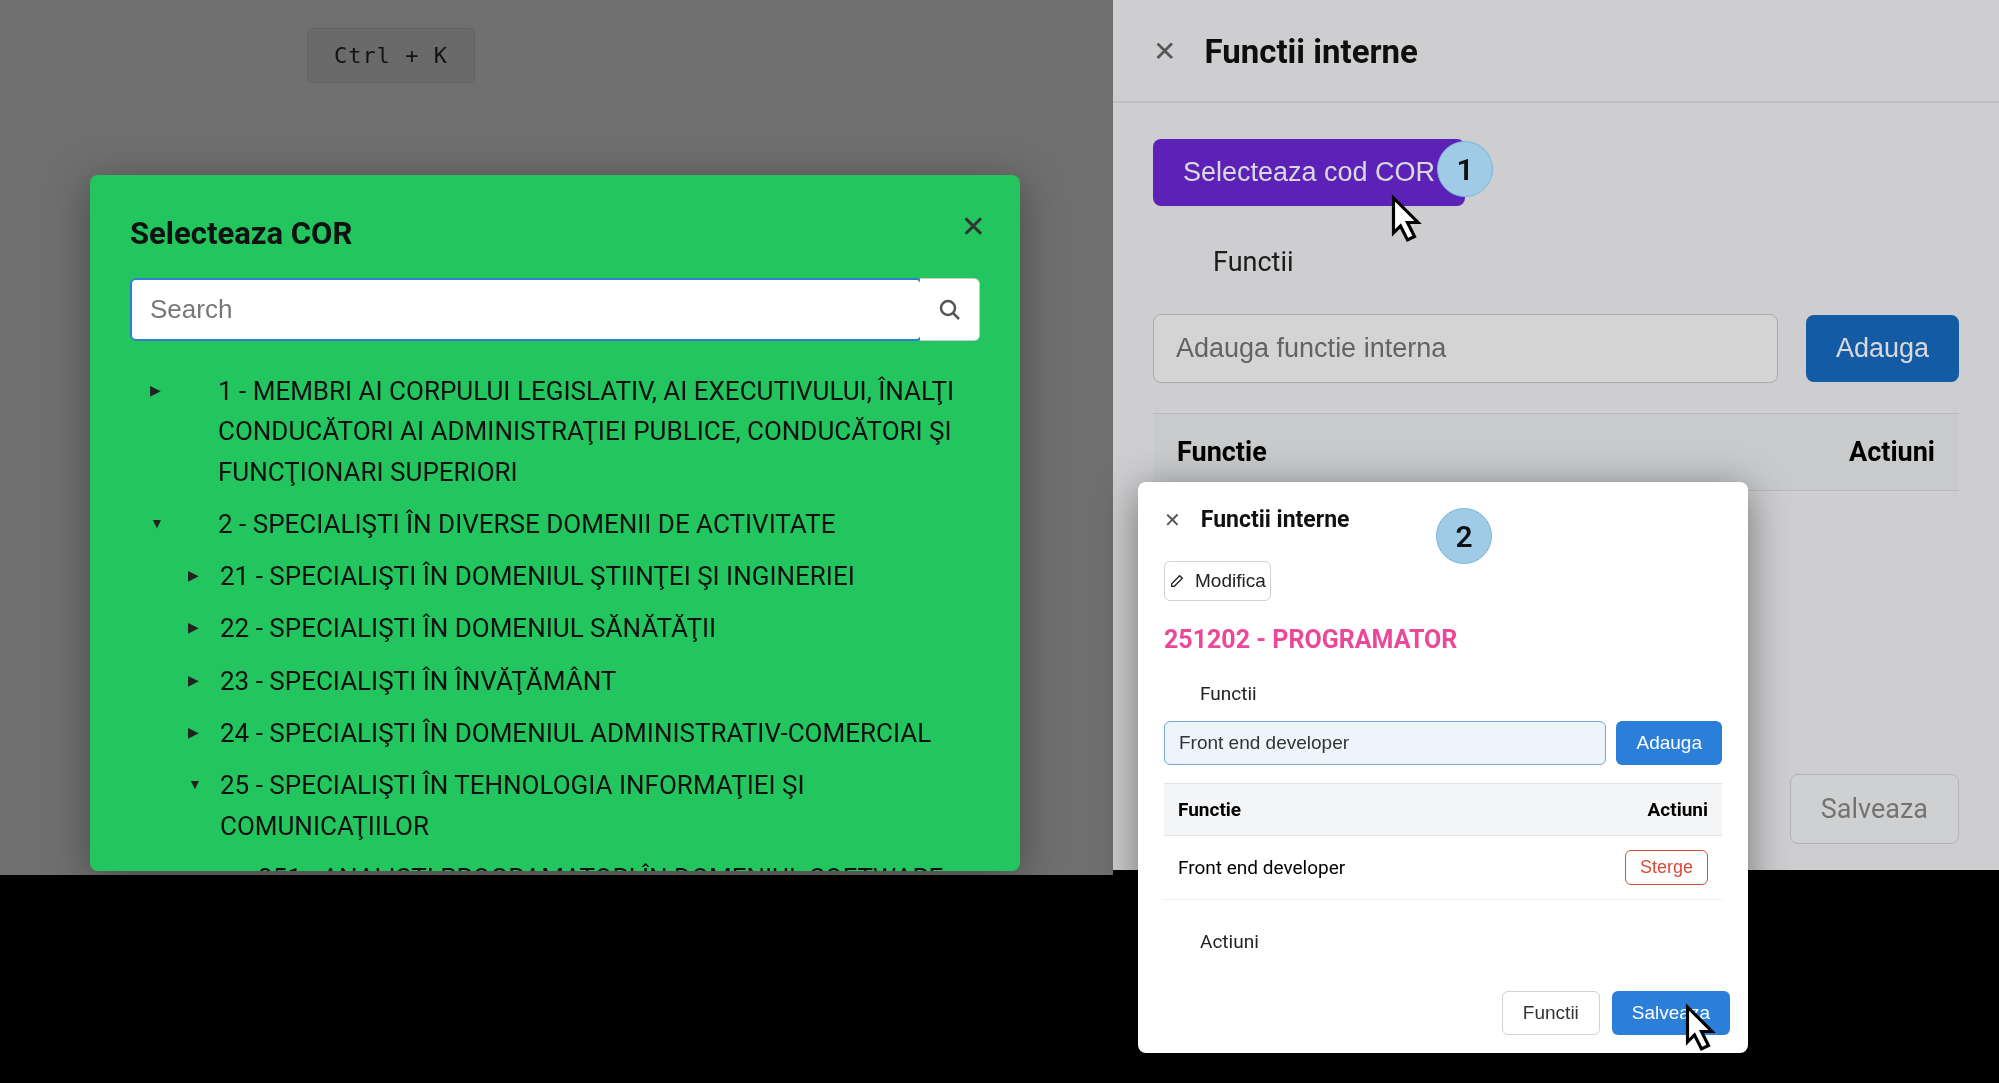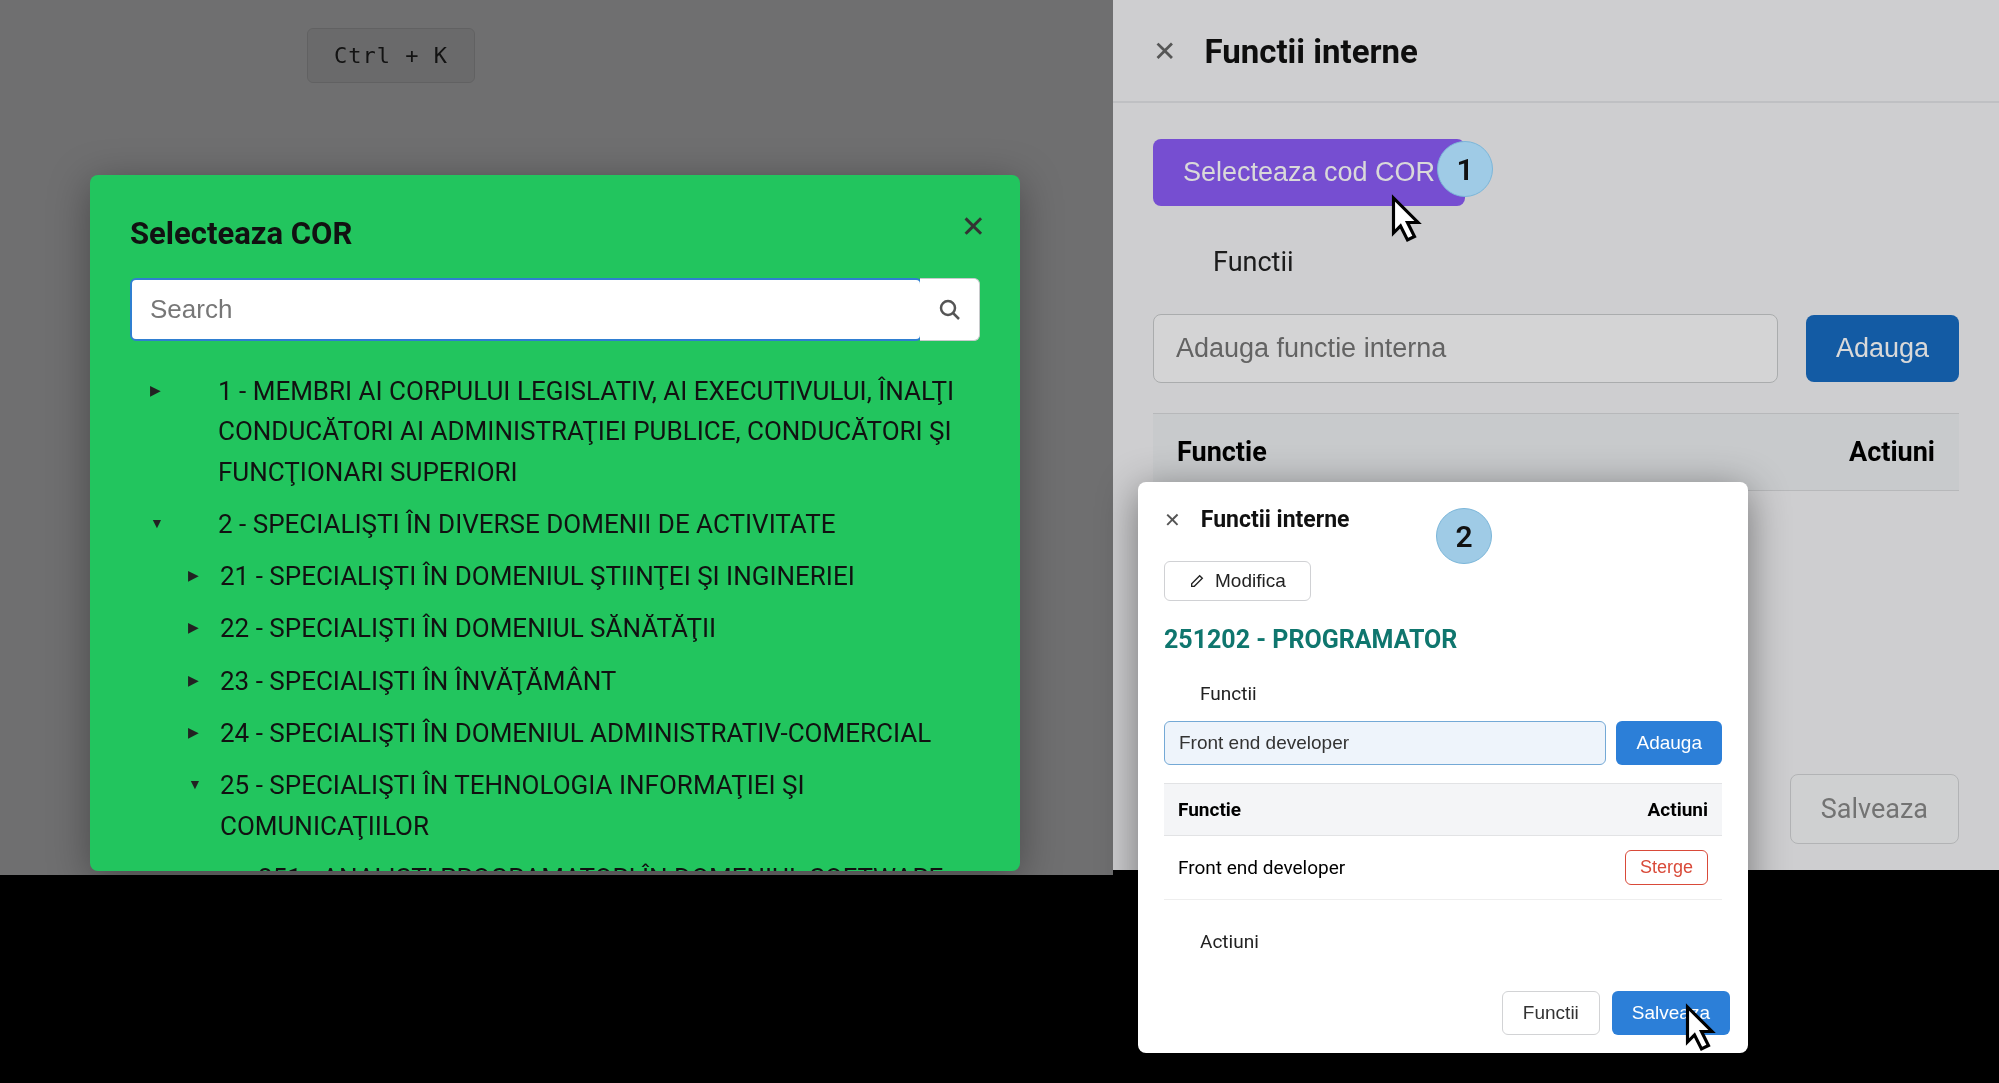--- a/index.html
+++ b/index.html
@@ -34,21 +34,21 @@
   }
   .rp-header {
     position: relative; display: flex; align-items: center; gap: 28px;
     padding: 32px 40px 30px 40px;
     border-bottom: 2px solid #e1e2e5;
   }
   .rp-close { font-size: 28px; color: #666; }
   .rp-title { font-size: 33px; font-weight: 700; color: #111; }
   .rp-body { position: relative; padding: 36px 40px; }
   .btn-primary-dk {
-    display: inline-block; background: #8b5cf6; color: #fff;
+    display: inline-block; background: #6d28d9; color: #fff;
     border-radius: 8px; padding: 18px 30px; font-size: 27px;
     border: none;
   }
   .rp-subhead {
     margin-top: 40px; margin-left: 60px; font-size: 27px; color: #222;
   }
   .rp-inputrow {
     display: flex; gap: 28px; margin-top: 36px; align-items: center;
   }
   .rp-input {
@@ -122,24 +122,24 @@
     position: absolute; left: 1138px; top: 482px; width: 610px;
     background: #fff; border-radius: 8px; box-shadow: 0 8px 40px rgba(0,0,0,0.45);
     padding: 24px 26px 100px 26px;
   }
   .modal-fi-head { display: flex; align-items: center; gap: 20px; }
   .modal-fi-close { font-size: 20px; color: #555; }
   .modal-fi-title { font-size: 23px; font-weight: 700; color: #111; }
   .modifica-btn {
     display: inline-flex; align-items: center; gap: 10px;
     border: 1px solid #d0d1d4; border-radius: 6px; background: #fff;
-    padding: 8px 24px; font-size: 19px; color: #222; margin-top: 28px; text-align: center;
+    padding: 8px 4px; font-size: 19px; color: #222; margin-top: 28px; text-align: center;
   }
   .modifica-btn svg { width: 16px; height: 16px; stroke: #222; fill: none; stroke-width: 2; }
-  .cor-heading { font-size: 25px; font-weight: 700; margin-top: 24px; color: #0f766e; }
+  .cor-heading { font-size: 25px; font-weight: 700; margin-top: 24px; color: #ec4899; }
   .fi-sub { font-size: 19px; color: #222; margin-top: 28px; margin-left: 36px; }
   .fi-row { display: flex; gap: 10px; margin-top: 16px; }
   .fi-input {
     flex: 1; border: 1px solid #74a9d6; background: #eef4fb; border-radius: 6px;
     padding: 10px 14px; font-size: 19px; color: #333;
   }
   .fi-input::selection { background: #b7d4ef; }
   .btn-blue-sm {
     background: #2c7fd8; color: #fff; border-radius: 6px; border: none;
     padding: 10px 20px; font-size: 19px; font-weight: 500;

